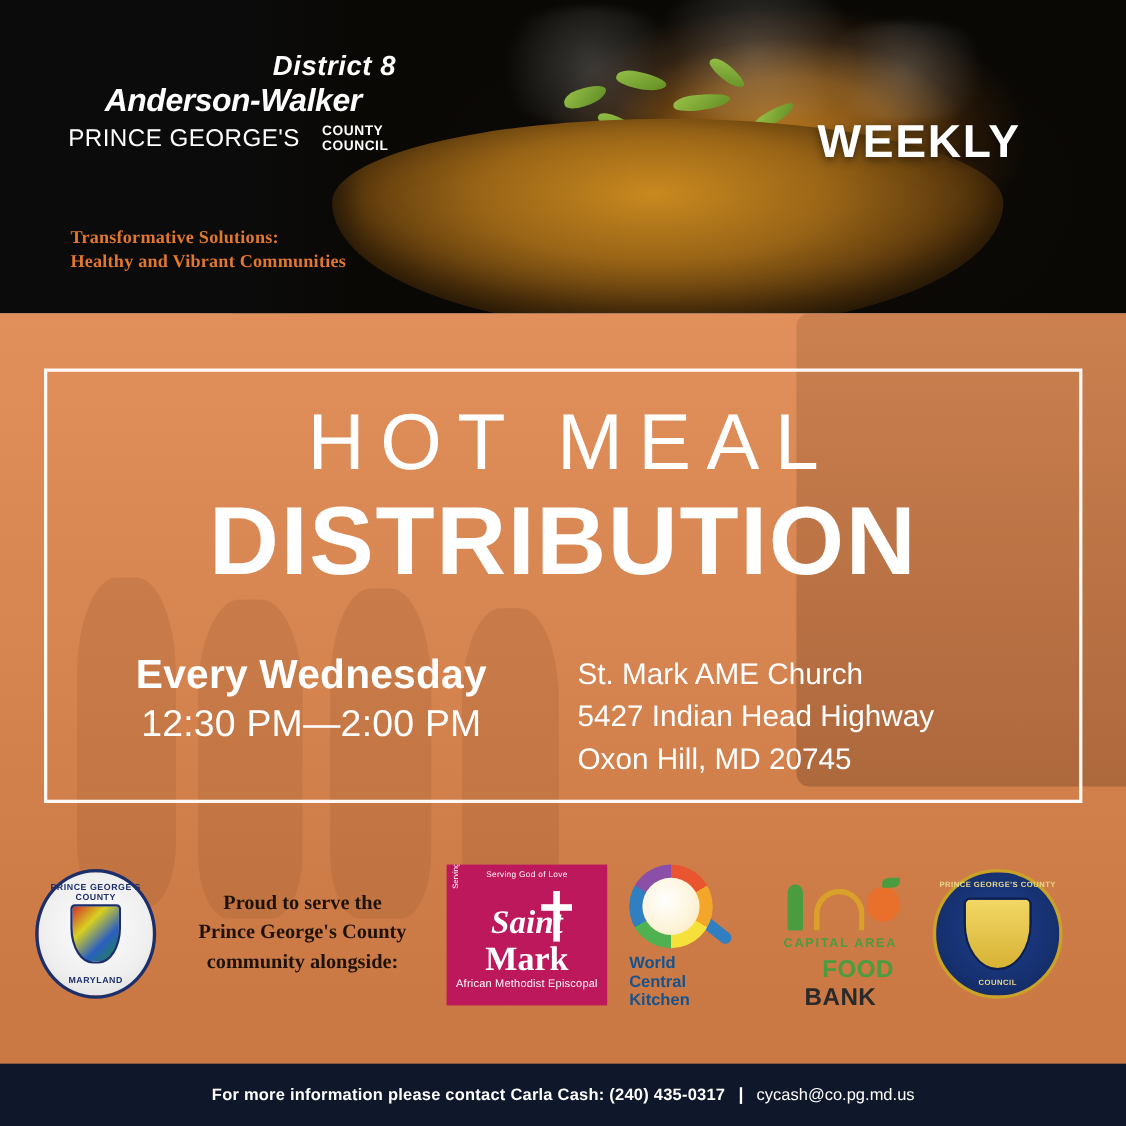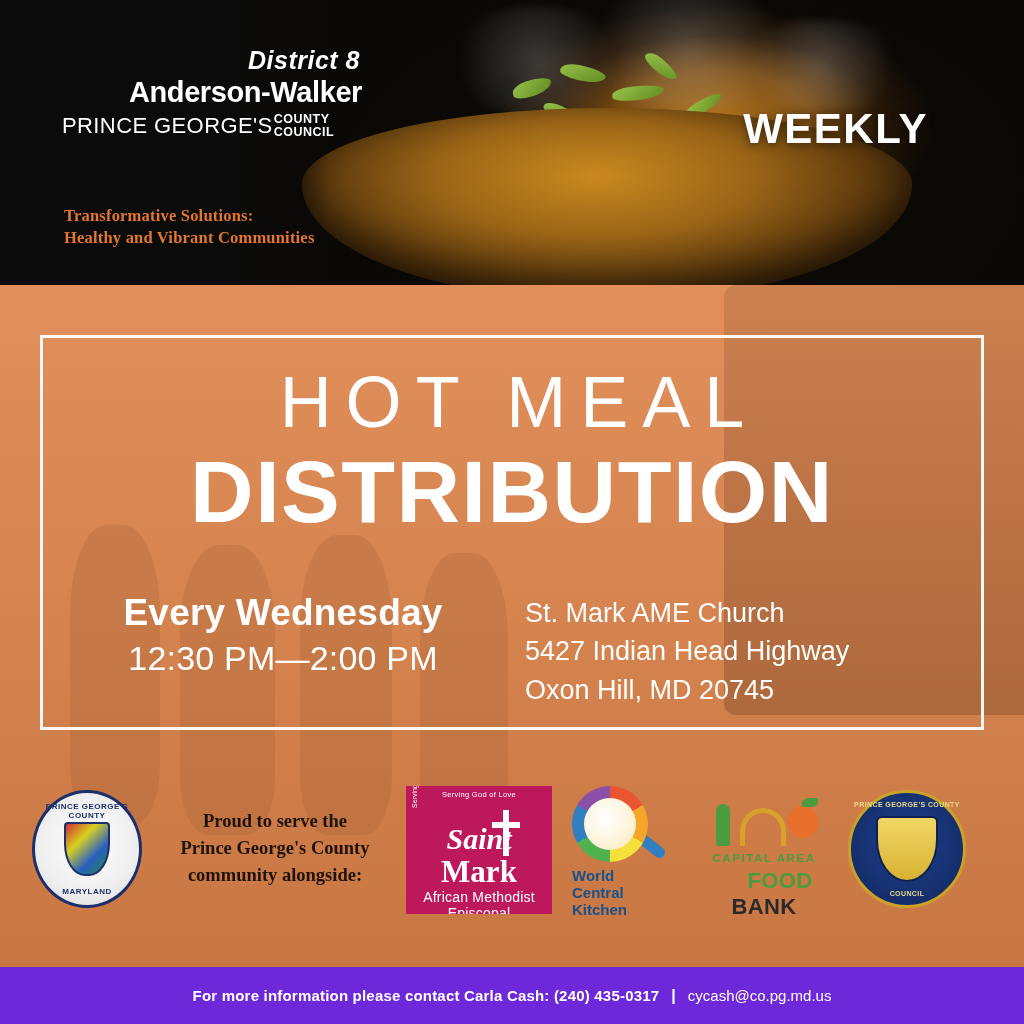--- a/index.html
+++ b/index.html
@@ -84,30 +84,31 @@
     font-size: 49px;
     font-weight: bold;
     letter-spacing: -1px;
     line-height: 0.95;
     border-bottom: 4px solid #fff;
     padding-bottom: 2px;
   }
   .logo-last {
     font-size: 29px;
     font-weight: bold;
+    font-style: italic;
     letter-spacing: -0.4px;
     line-height: 1.2;
-    text-align: right;
+    text-align: center;
   }
   .logo-council {
     display: flex;
     align-items: center;
     justify-content: flex-start;
     margin-top: 3px;
-    gap: 1px;
+    gap: 20px;
   }
   .logo-pg {
     font-size: 22px;
     letter-spacing: 0.4px;
     font-weight: 500;
   }
   .logo-cc {
     display: inline-block;
     font-size: 12.5px;
     font-weight: bold;
@@ -311,21 +312,21 @@
     top: 68px; left: 0; width: 100%;
     text-align: center;
     font-family: "Liberation Serif", serif;
     font-size: 31px;
     font-weight: bold;
   }
   .sm-ame {
     position: absolute;
     top: 103px; left: 0; width: 100%;
     text-align: center;
-    font-size: 14px;
+    font-size: 10px;
     letter-spacing: 0.2px;
   }
   .sm-side {
     position: absolute;
     left: 5px; top: 22px;
     font-size: 7px;
     transform: rotate(-90deg);
     transform-origin: left top;
     white-space: nowrap;
     width: 100px;
@@ -437,21 +438,21 @@
     color: #e8d98a; font-size: 7px; font-weight: bold; letter-spacing: 0.4px;
   }
   .seal-bl-top { top: 8px; }
   .seal-bl-bot { bottom: 8px; }
 
   
   .footer {
     position: absolute;
     left: 0; top: 967px;
     width: 1024px; height: 57px;
-    background: #6d28d9;
+    background: #0f172a;
     display: flex;
     align-items: center;
     justify-content: center;
     z-index: 8;
   }
   .footer-text {
     color: #ffffff;
     font-size: 15px;
     font-weight: bold;
     letter-spacing: 0.2px;

